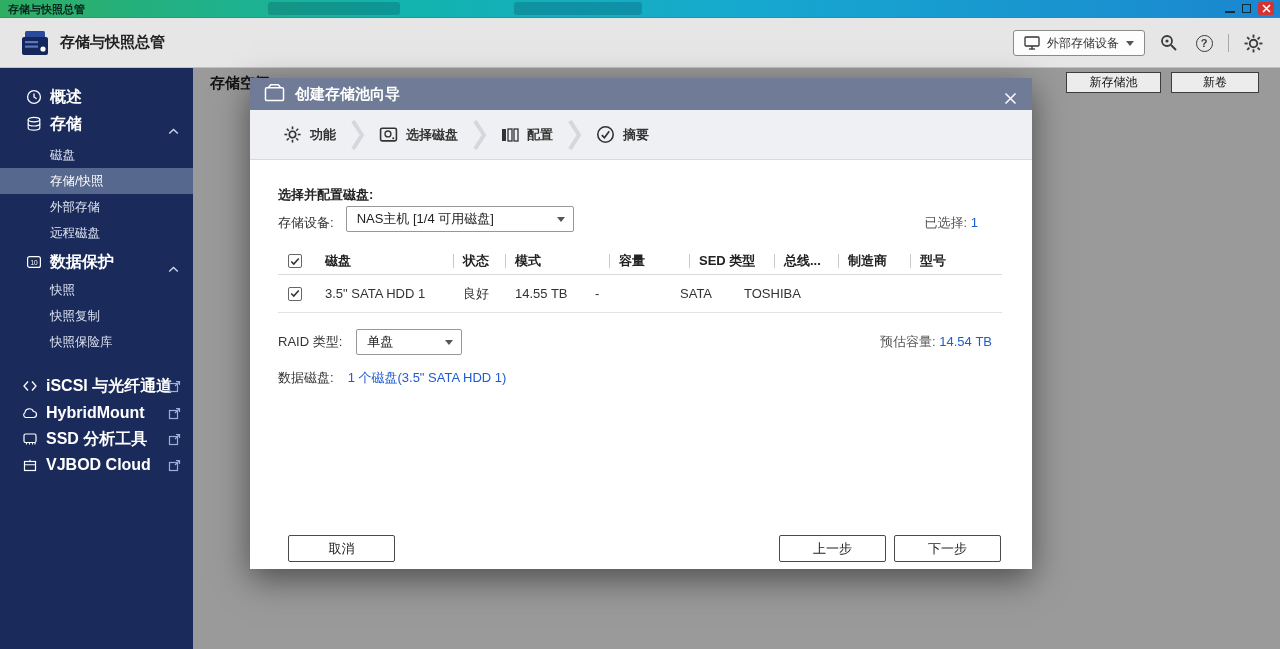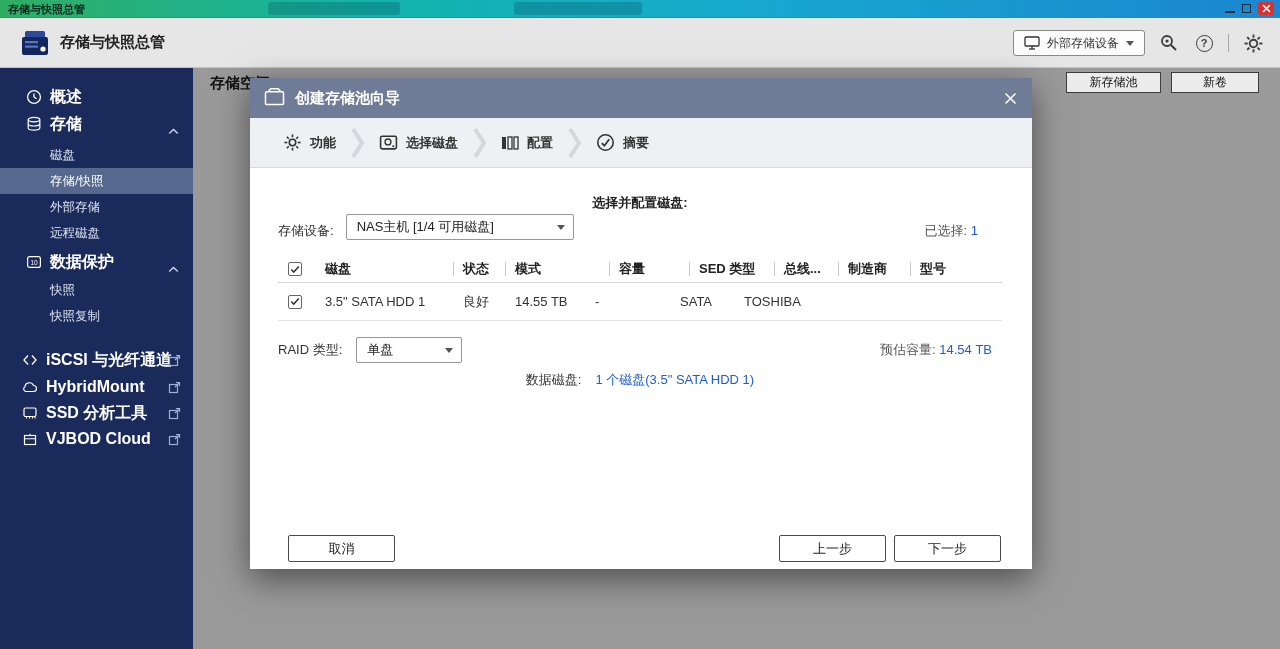--- a/index.html
+++ b/index.html
@@ -54,32 +54,32 @@
   .main { position:absolute; top:68px; left:193px; width:1087px; height:581px; background:#9a9a9a; }
   .main-title { position:absolute; top:6px; left:17px; font-size:15px; font-weight:bold; color:#141414; }
   .top-btns { position:absolute; top:4px; right:21px; display:flex; gap:10px; }
   .dim-btn { height:21px; background:#ececec; border:1px solid #3d3d3d; font-size:12px; color:#111;
     display:flex; align-items:center; justify-content:center; cursor:pointer; }
   .dim-btn.pool { width:95px; } .dim-btn.vol { width:88px; }
 
   
   .modal { position:absolute; left:250px; top:78px; width:782px; height:491px; background:#fff;
     box-shadow:0 10px 32px rgba(0,0,0,.5); z-index:10; }
-  .modal-header { position:relative; height:40px; background:#6f7b97; display:flex; align-items:center; padding-left:14px; }
+  .modal-header { position:relative; height:32px; background:#6f7b97; display:flex; align-items:center; padding-left:14px; }
   .modal-title { color:#fff; font-weight:bold; font-size:15px; margin-left:10px; }
   .modal-close { position:absolute; right:10px; top:8px; width:24px; height:24px;
     display:flex; align-items:center; justify-content:center; cursor:pointer; }
 
   .steps { height:50px; background:#eef0f3; border-bottom:1px solid #d8dadd;
     display:flex; align-items:center; padding-left:33px; }
   .step { display:flex; align-items:center; gap:8px; font-size:13px; font-weight:bold; color:#333; }
   .step-chevron { margin:0 14px; display:flex; align-items:center; }
 
   .modal-body { position:relative; padding:0 30px 0 28px; font-size:13px; color:#333; }
-  .section-title { font-weight:bold; margin-top:26px; color:#222;text-align:center; }
+  .section-title { font-weight:bold; margin-top:26px; color:#222; }
   .device-row { display:flex; align-items:flex-end; margin-top:2px; }
   .lbl { color:#333; }
   .dropdown { position:relative; height:26px; border:1px solid #979797; border-radius:2px; background:#fff;
     display:flex; align-items:center; padding:0 24px 0 10px; font-size:13px; color:#222; cursor:pointer; }
   .dd-arrow { position:absolute; right:8px; top:50%; margin-top:-2px; width:0; height:0;
     border-left:4px solid transparent; border-right:4px solid transparent; border-top:5px solid #555; }
   .dd-device { width:228px; margin-left:12px; }
   .dd-raid { width:106px; margin-left:14px; }
   .selected-info { margin-left:auto; margin-right:24px; color:#555; }
   .blue { color:#1d5cd3; }
@@ -96,21 +96,21 @@
   .c-bus{width:64px; padding-left:10px;} .c-mfr{width:72px; padding-left:10px;}
   .c-model{flex:1; padding-left:10px;}
   .t-head .sep::before { content:""; position:absolute; left:0; top:6px; bottom:6px; width:1px; background:#c9c9c9; }
   .checkbox { width:14px; height:14px; margin-left:10px; border:1px solid #666; border-radius:2px; background:#fff;
     display:flex; align-items:center; justify-content:center; cursor:pointer; }
   .dd-mode { width:78px; height:24px; background:#f7f7f7; border:1px solid #c8c8c8; color:#a2a2a2; padding:0 20px 0 8px; }
   .dd-mode .dd-arrow { border-top-color:#a2a2a2; }
 
   .raid-row { display:flex; align-items:center; margin-top:16px; }
   .est-info { margin-left:auto; margin-right:10px; color:#555; }
-  .disks-row { display:flex; align-items:center; margin-top:8px;justify-content:center; }
+  .disks-row { display:flex; align-items:center; margin-top:14px; }
   .disks-row .link { margin-left:14px; }
 
   .modal-footer { position:absolute; bottom:7px; left:38px; right:31px; display:flex; }
   .btn { width:107px; height:27px; background:#fff; border:1px solid #4a4a4a; border-radius:2px;
     font-size:13px; color:#222; display:flex; align-items:center; justify-content:center; cursor:pointer; }
   .footer-right { margin-left:auto; display:flex; gap:8px; }
 </style>
 </head>
 <body>
 
@@ -230,20 +230,23 @@
         <svg width="11" height="7" viewBox="0 0 11 7">
             <polyline points="1.2,5.5 5.5,1.5 9.8,5.5" fill="none" stroke="#cfd6e6" stroke-width="1.4"></polyline>
           </svg>
       </span>
     </div>
     <div class="sb-item sb-sub mt2">
       <span class="sb-label">快照</span>
     </div>
     <div class="sb-item sb-sub">
       <span class="sb-label">快照复制</span>
+    </div>
+    <div class="sb-item sb-sub">
+      <span class="sb-label">快照保险库</span>
     </div>
     <div class="sb-item sb-ext mt18">
       <span class="sb-icon">
         <svg width="16" height="16" viewBox="0 0 16 16">
             <path d="M6 3.5 L2 8 l4 4.5 M10 3.5 L14 8 l-4 4.5" fill="none" stroke="#fff" stroke-width="1.3"></path>
           </svg>
       </span>
       <span class="sb-label">iSCSI 与光纤通道</span>
       <span class="sb-extlink">
         <svg width="13" height="13" viewBox="0 0 13 13">

